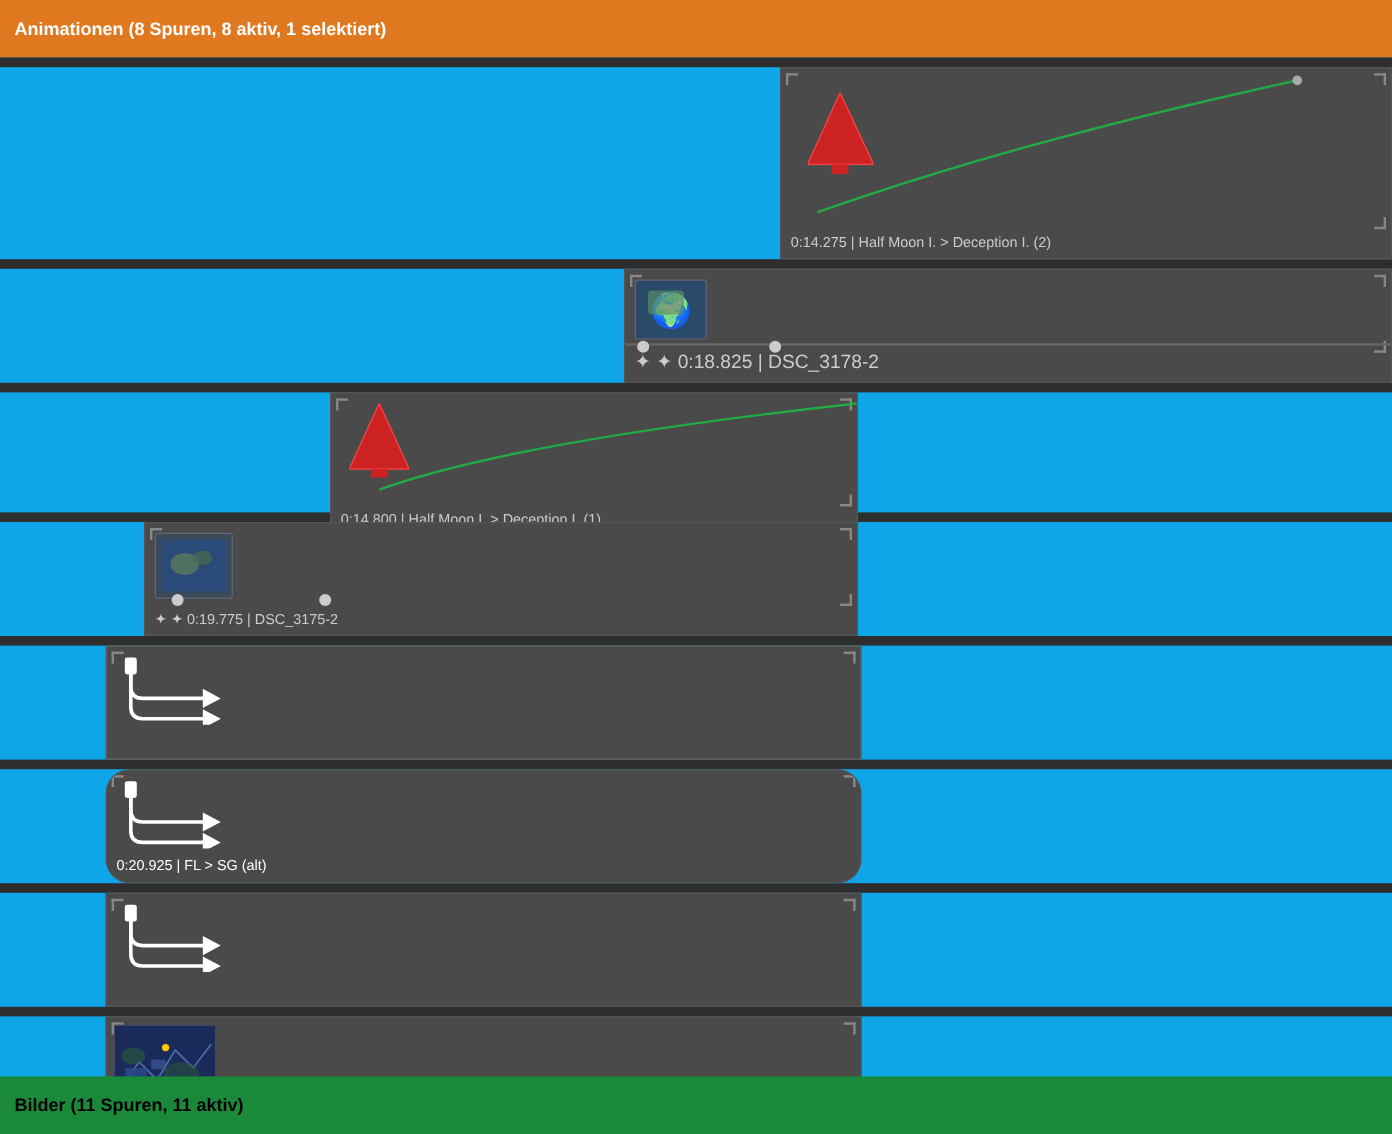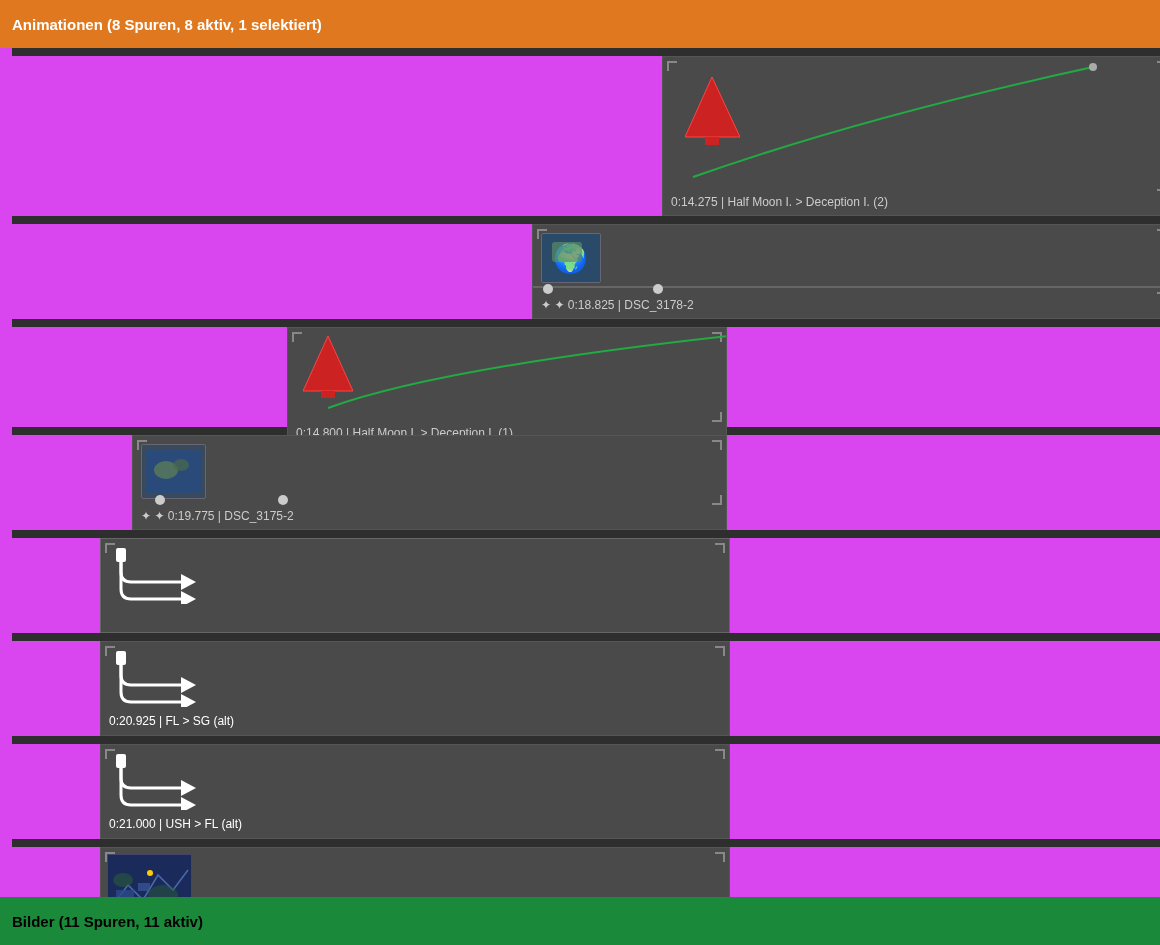--- a/index.html
+++ b/index.html
@@ -20,23 +20,22 @@
       font-size: 15px;
       font-weight: bold;
       color: #fff;
       height: 48px;
       display: flex;
       align-items: center;
     }
 
     
     .track-area {
-      background: #d946ef;
-      position: relative;
-      padding-left: 12px;
+      background: #0ea5e9;
+      position: relative;
     }
 
     
     .track-curve {
       height: 160px;
       margin-left: 650px;
       background: #4a4a4a;
       border: 1px solid #555;
       position: relative;
       overflow: hidden;
@@ -99,21 +98,21 @@
       width: 10px; height: 10px;
       background: #ccc;
       border-radius: 50%;
     }
     .track-image-strip .keyframe-dot.left { left: 10px; }
     .track-image-strip .keyframe-dot.mid { left: 120px; }
     .track-image-strip .label {
       position: absolute;
       bottom: 6px;
       left: 8px;
-      font-size: 12px;
+      font-size: 16px;
       color: #ccc;
     }
     .track-image-strip .corner-tl {
       position: absolute; top: 4px; left: 4px;
       width: 10px; height: 10px;
       border-left: 2px solid #888; border-top: 2px solid #888;
     }
     .track-image-strip .corner-tr {
       position: absolute; top: 4px; right: 4px;
       width: 10px; height: 10px;
@@ -438,21 +437,21 @@
         <path d="M10 10 L10 28 Q10 38 20 38 L75 38" stroke="white" stroke-width="3" fill="none"></path>
         <polygon points="70,30 85,38 70,46" fill="white"></polygon>
         <polygon points="70,47 85,55 70,63" fill="white"></polygon>
         <rect x="5" y="4" width="10" height="14" fill="white" rx="2"></rect>
       </svg>
     </div>
   </div>
 
   <div class="track-gap"></div>
   <div style="position:relative; height:95px;">
-    <div class="track-arrow" style="margin-left:88px; width:630px;">
+    <div class="track-arrow" style="margin-left:88px; width:630px;border-radius:20px;">
       <div class="corner-tl"></div>
       <div class="corner-tr"></div>
       <svg class="arrow-svg" width="95" height="60">
         <path d="M10 10 L10 45 Q10 55 20 55 L75 55" stroke="white" stroke-width="3" fill="none"></path>
         <path d="M10 10 L10 28 Q10 38 20 38 L75 38" stroke="white" stroke-width="3" fill="none"></path>
         <polygon points="70,30 85,38 70,46" fill="white"></polygon>
         <polygon points="70,47 85,55 70,63" fill="white"></polygon>
         <rect x="5" y="4" width="10" height="14" fill="white" rx="2"></rect>
       </svg>
       <div class="label-bar">
@@ -466,23 +465,20 @@
     <div class="track-arrow" style="margin-left:88px; width:630px;">
       <div class="corner-tl"></div>
       <div class="corner-tr"></div>
       <svg class="arrow-svg" width="95" height="60">
         <path d="M10 10 L10 45 Q10 55 20 55 L75 55" stroke="white" stroke-width="3" fill="none"></path>
         <path d="M10 10 L10 28 Q10 38 20 38 L75 38" stroke="white" stroke-width="3" fill="none"></path>
         <polygon points="70,30 85,38 70,46" fill="white"></polygon>
         <polygon points="70,47 85,55 70,63" fill="white"></polygon>
         <rect x="5" y="4" width="10" height="14" fill="white" rx="2"></rect>
       </svg>
-      <div class="label-bar">
-        <span>0:21.000 | USH &gt; FL (alt)</span>
-      </div>
     </div>
   </div>
 
   <div class="track-gap"></div>
   <div style="position:relative; height:95px;">
     <div class="track-image-bottom" style="margin-left:88px; width:630px;">
       <div class="corner-tl"></div>
       <div class="corner-tr"></div>
       <div class="corner-br"></div>
       <div class="img-thumb">

